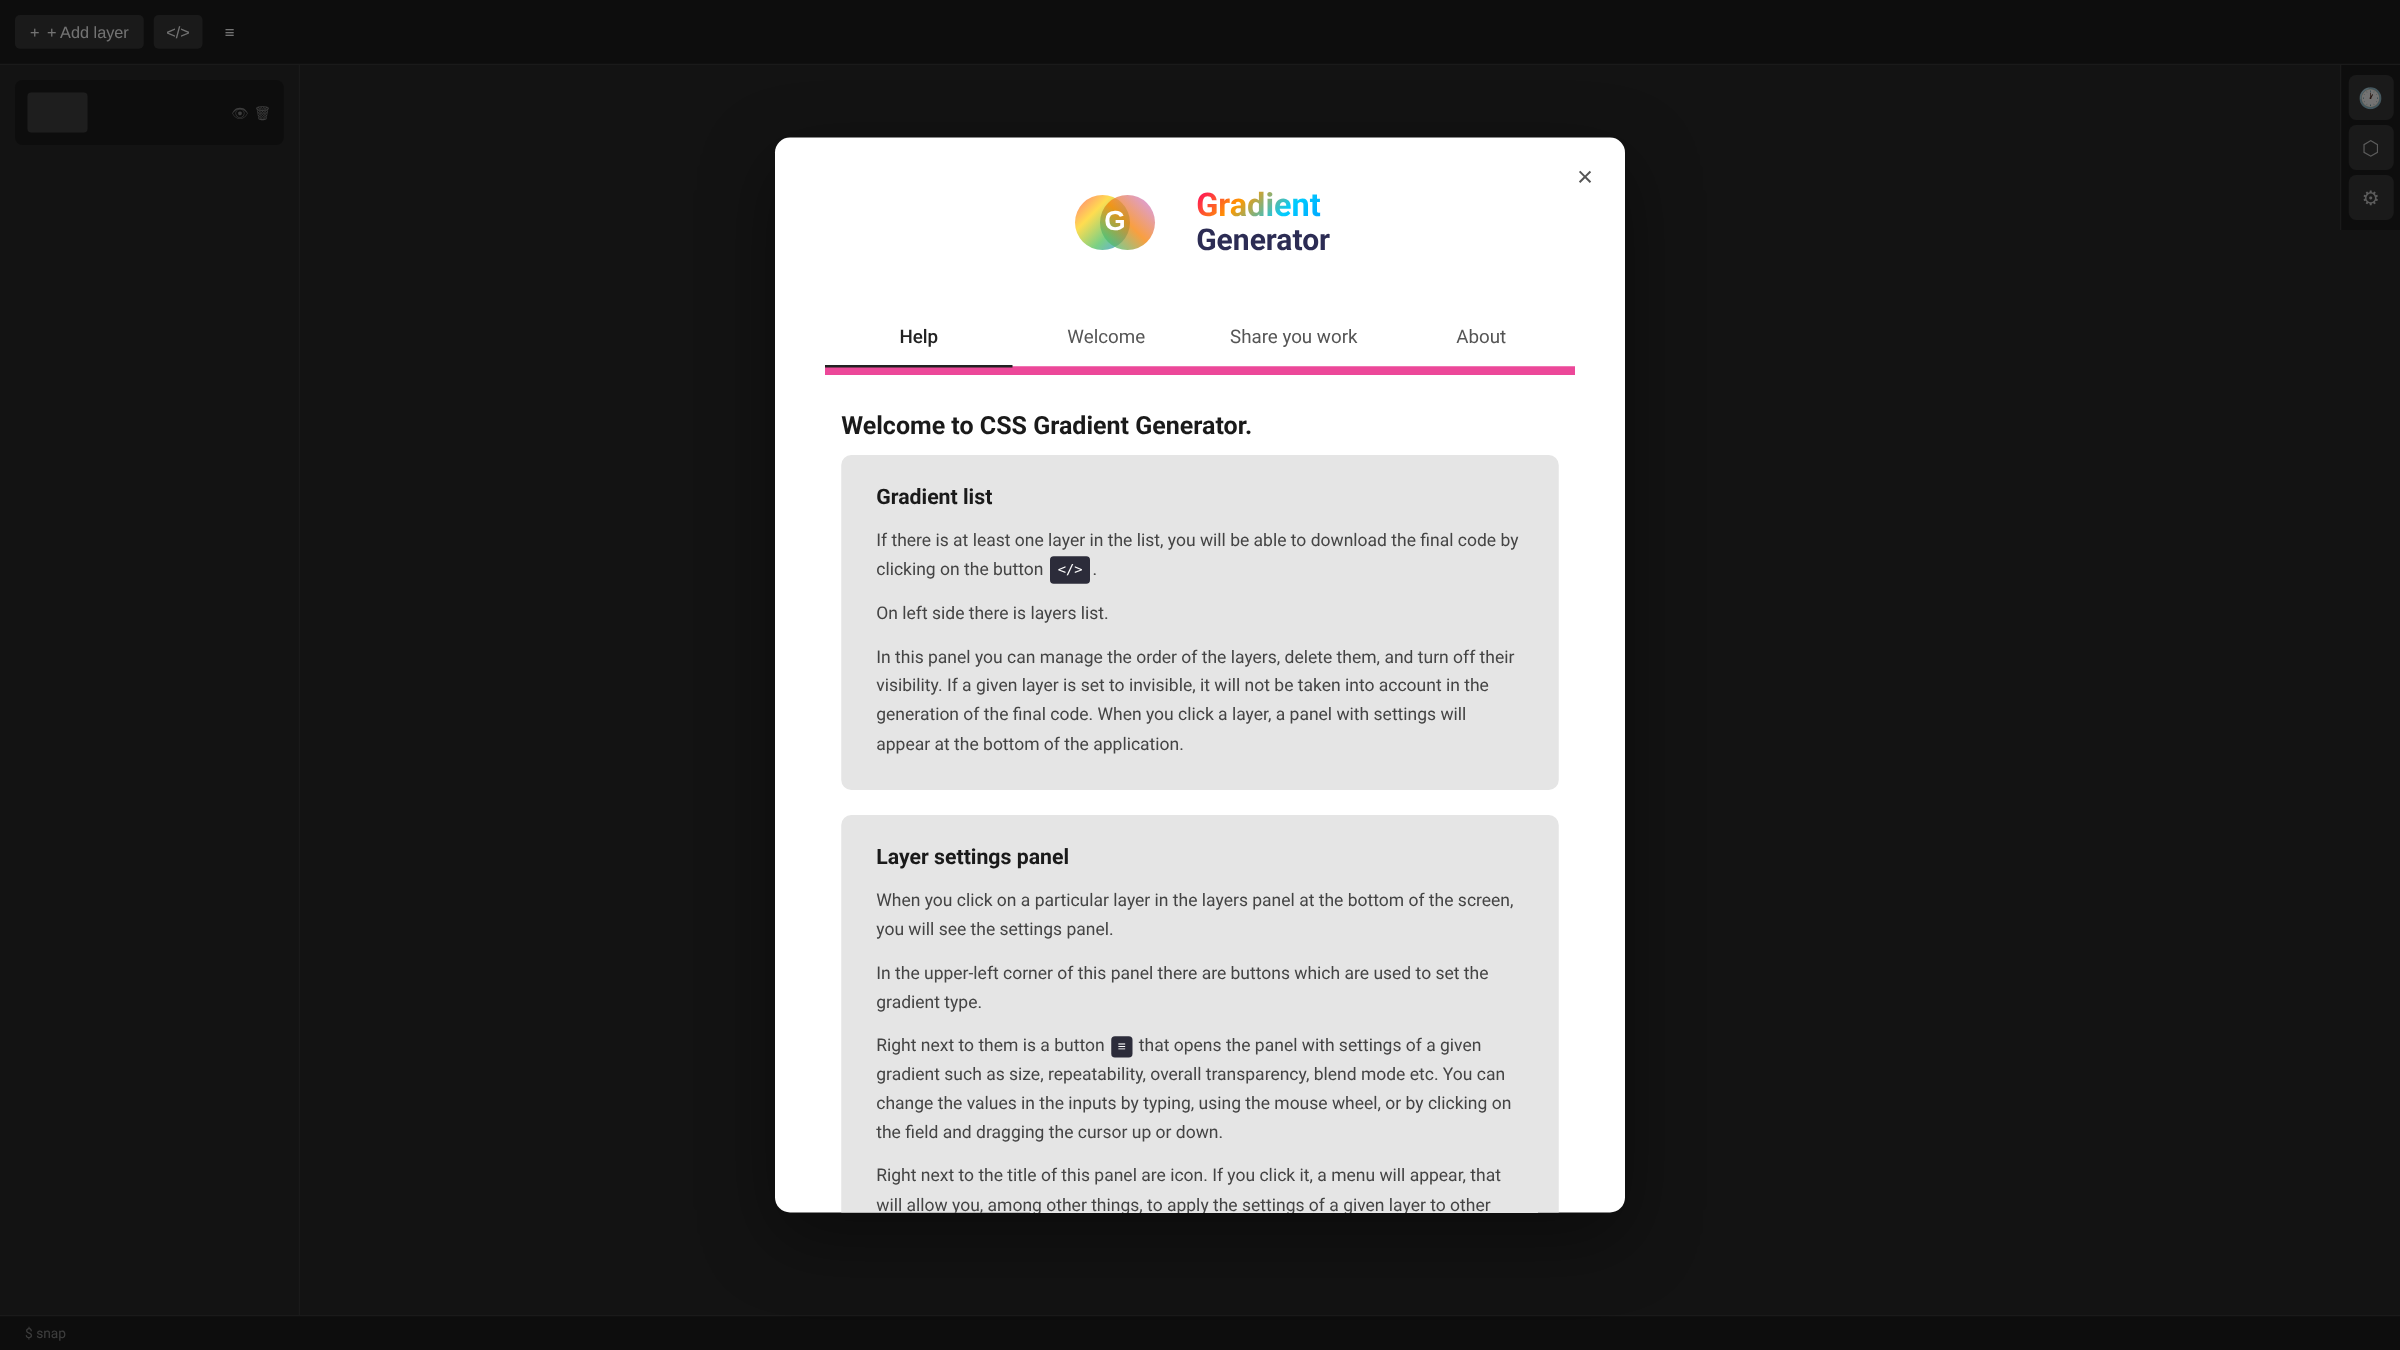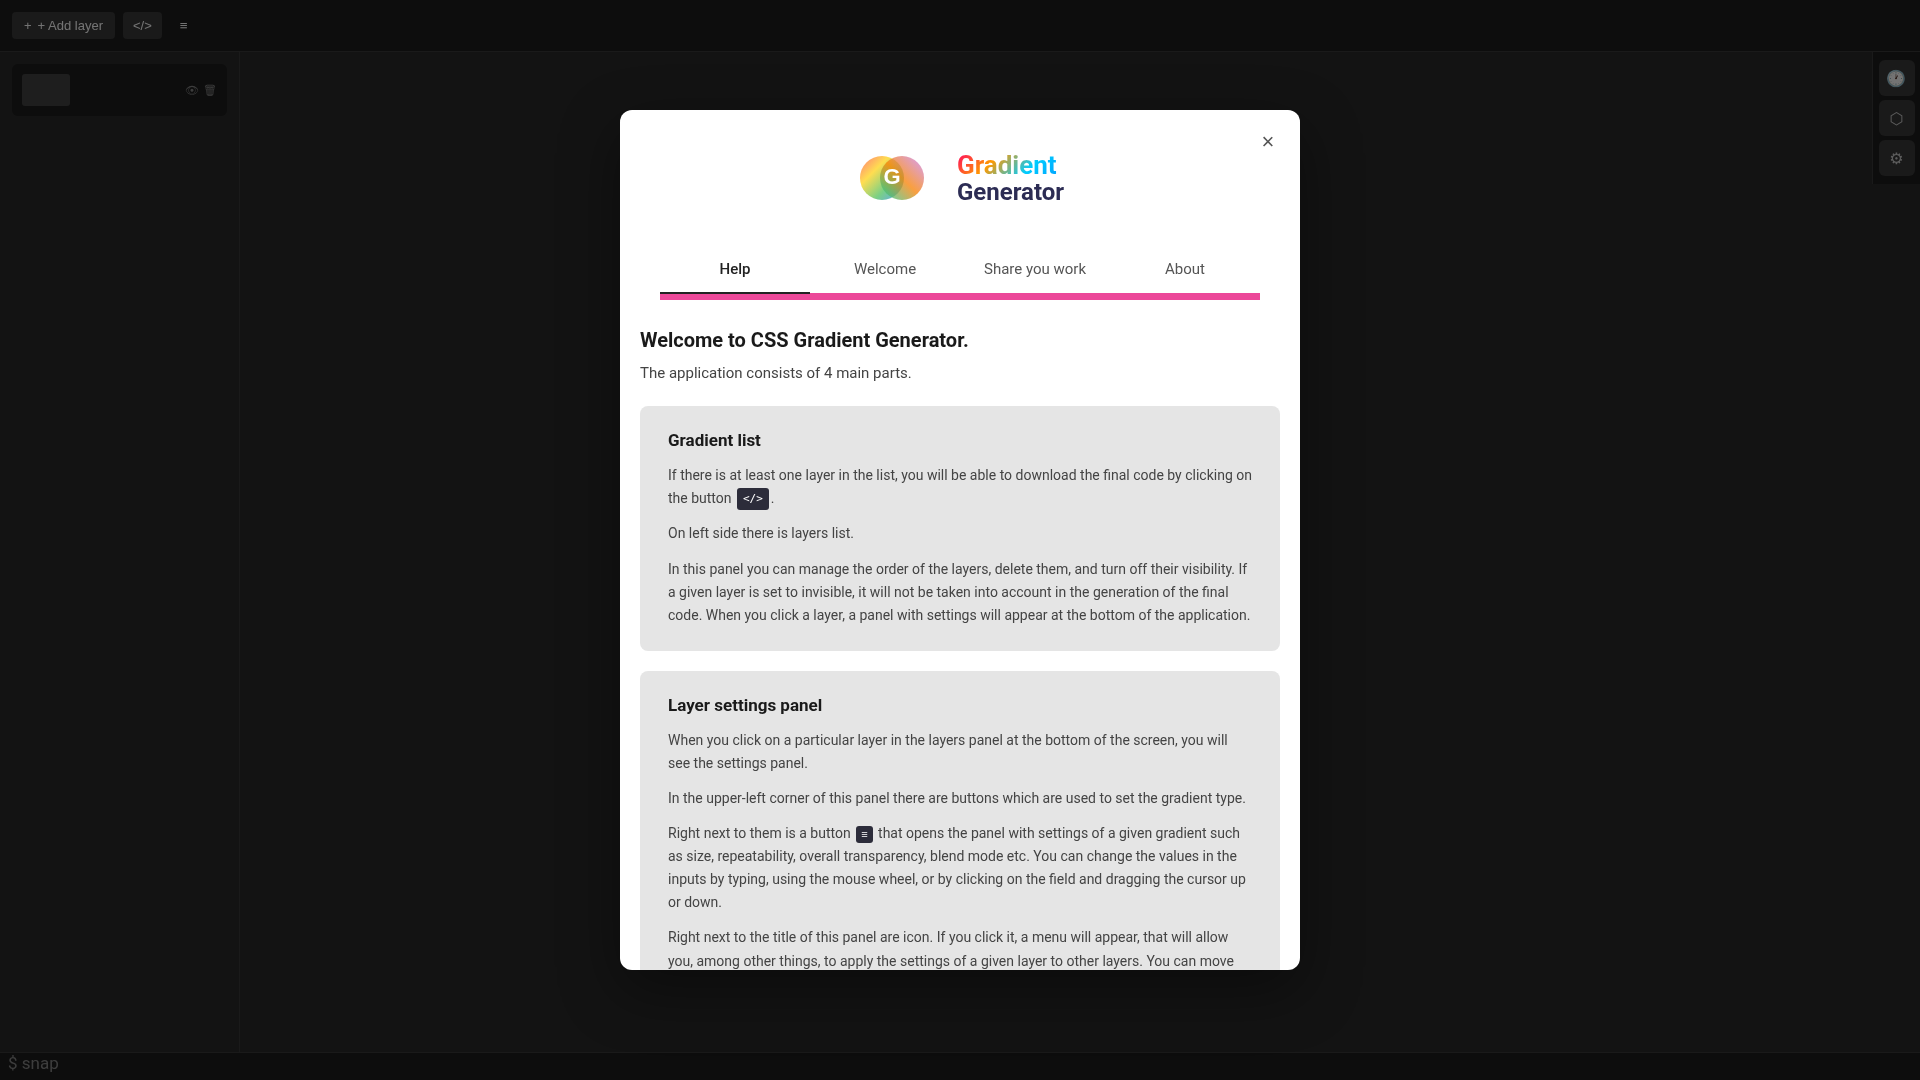--- a/index.html
+++ b/index.html
@@ -122,24 +122,24 @@
       cursor: pointer;
       color: #ccc;
     }
 
     .app-status-bar {
       position: absolute;
       bottom: 0; left: 0; right: 0;
       height: 28px;
       background: #1e1e1e;
       display: flex;
-      align-items: flex-start;
-      padding: 0 8px;
+      align-items: center;
+      padding: 0 20px;
       color: #888;
-      font-size: 17px;
+      font-size: 11px;
       border-top: 1px solid #3a3a3a;
     }
 
     
     .overlay {
       position: absolute;
       inset: 0;
       background: rgba(0,0,0,0.55);
       display: flex;
       align-items: center;
@@ -241,21 +241,21 @@
 
     .tab-item.active {
       color: #222;
       font-weight: 500;
       border-bottom: 2px solid #222;
     }
 
     
     .modal-body {
       overflow-y: auto;
-      padding: 28px 20px 40px;
+      padding: 28px 53px 40px;
       flex: 1;
     }
 
     .modal-body::-webkit-scrollbar {
       width: 6px;
     }
     .modal-body::-webkit-scrollbar-thumb {
       background: #ccc;
       border-radius: 3px;
     }
@@ -412,21 +412,20 @@
         <div class="tab-item active">Help</div>
         <div class="tab-item">Welcome</div>
         <div class="tab-item">Share you work</div>
         <div class="tab-item">About</div>
       </div>
     </div>
 
     <div class="modal-body">
 
       <h2 class="welcome-title">Welcome to CSS Gradient Generator.</h2>
-      <p class="welcome-subtitle">The application consists of 4 main parts.</p>
 
       <div class="section-card">
         <h3 class="section-title">Gradient list</h3>
         <p class="section-text">
           If there is at least one layer in the list, you will be able to download the final code by clicking on the button <span class="inline-btn">&lt;/&gt;</span>.
         </p>
         <p class="section-text">On left side there is layers list.</p>
         <p class="section-text">
           In this panel you can manage the order of the layers, delete them, and turn off their visibility. If a given layer is set to invisible, it will not be taken into account in the generation of the final code. When you click a layer, a panel with settings will appear at the bottom of the application.
         </p>

